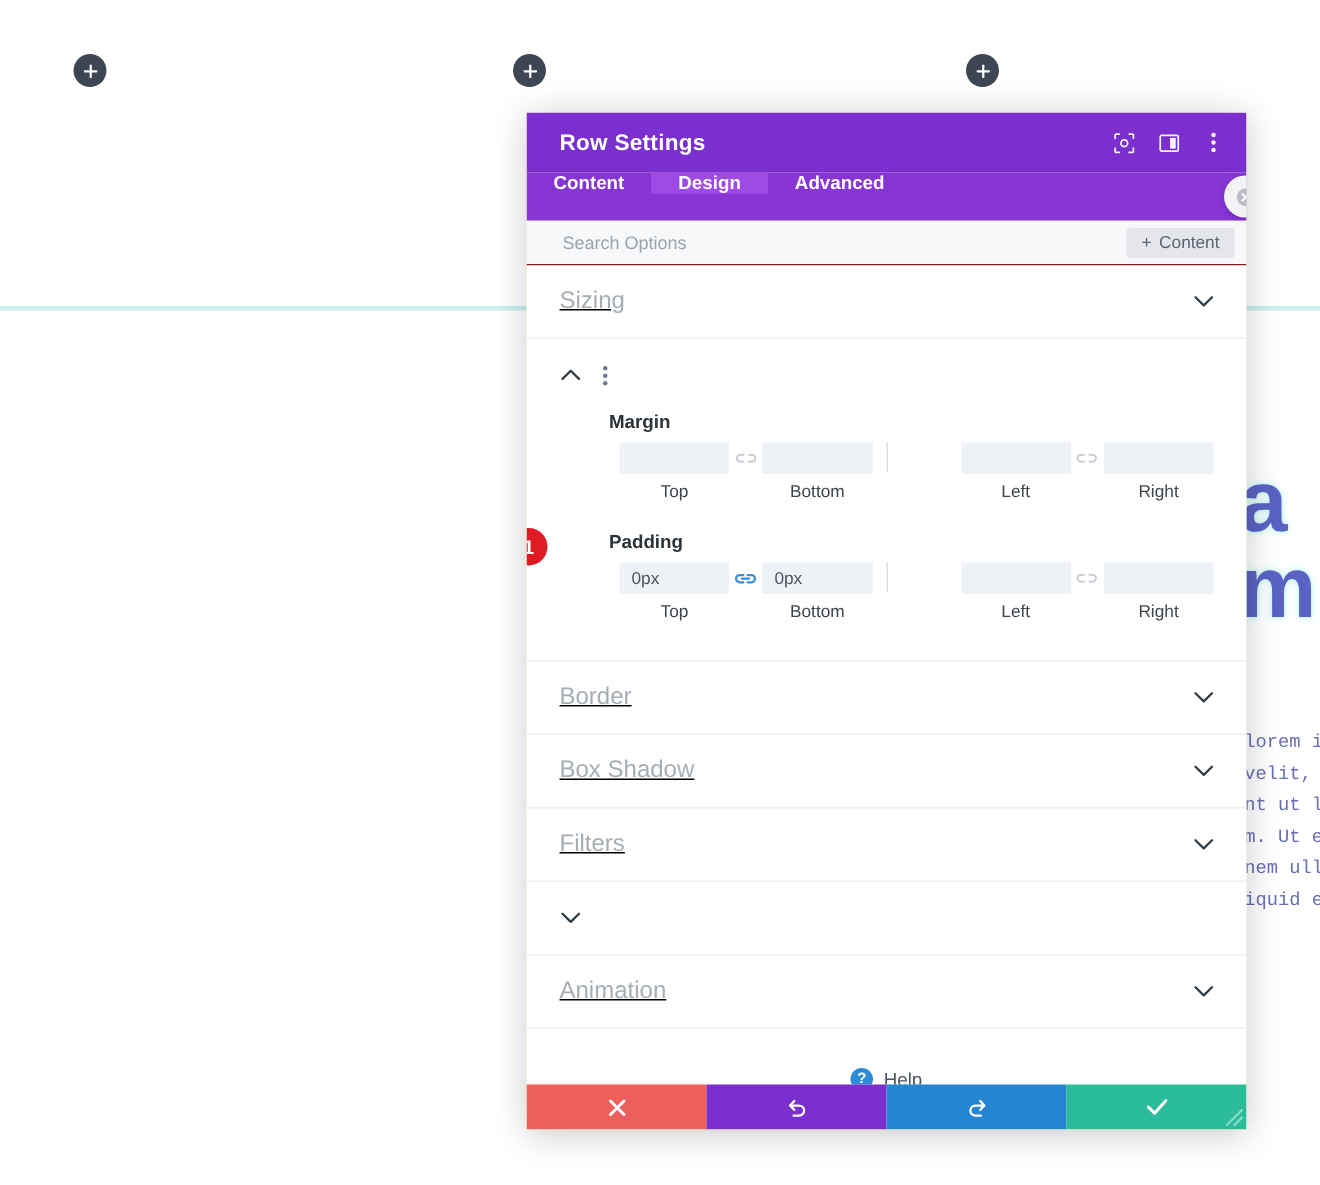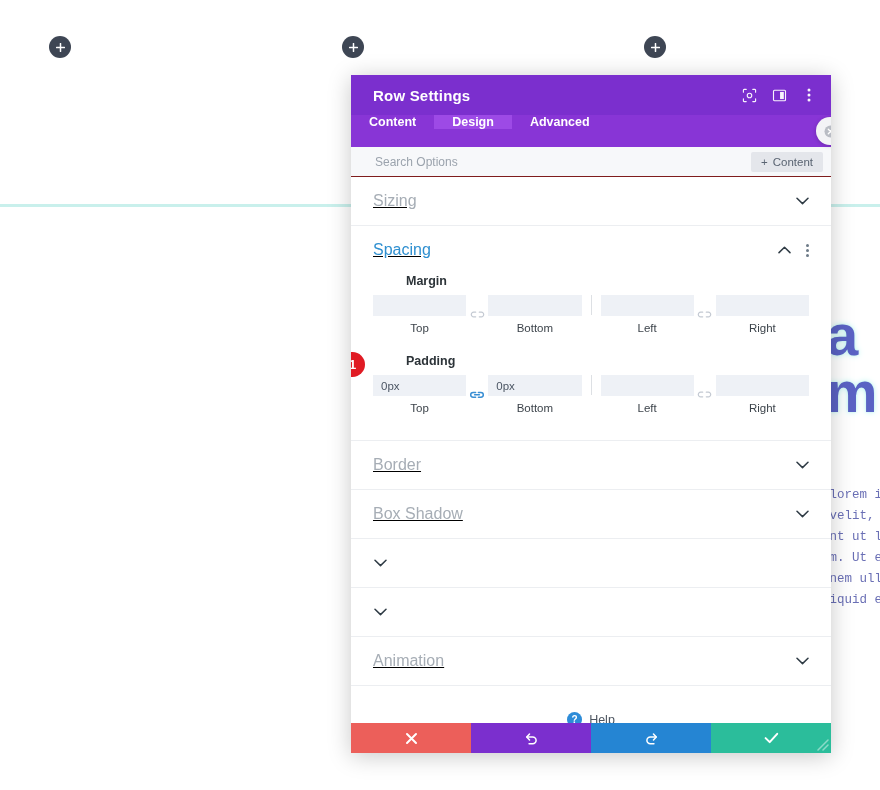--- a/index.html
+++ b/index.html
@@ -186,21 +186,21 @@
     color: #2c3338;
     margin-bottom: 7px;
     padding-left: 33px;
   }
   .field-block { position: relative; margin-bottom: 20px; }
   .field-block:last-child { margin-bottom: 4px; }
 
   .quad {
     display: flex; align-items: flex-start;
   }
-  .pair { display: flex; align-items: center; flex: 1 1 0; min-width:0; }
+  .pair { display: flex; flex: 1 1 0; min-width:0;margin-left:40px; }
   .pair-sep {
     width: 1px; background: #dde0e4;
     height: 20px; margin: 0 9px; align-self: flex-start;
   }
   .cell { flex: 1 1 0; min-width: 0; }
   .cell input {
     display: block;
     width: 100%;
     height: 21px;
     background: #eef1f6;
@@ -368,21 +368,20 @@
         <div class="chev">
           <svg width="13" height="8" viewBox="0 0 13 8">
               <path d="M1 1.2L6.5 6.6 12 1.2" stroke="#2f3b45" stroke-width="1.5" fill="none" stroke-linecap="round" stroke-linejoin="round"></path>
             </svg>
         </div>
       </div>
     </div>
 
     <div class="section open">
       <div class="section-header">
-        <div class="section-title">Spacing</div>
         <div class="chev">
           <svg width="13" height="8" viewBox="0 0 13 8">
               <path d="M1 6.6L6.5 1.2 12 6.6" stroke="#2f3b45" stroke-width="1.5" fill="none" stroke-linecap="round" stroke-linejoin="round"></path>
             </svg>
         </div>
         <div class="dots">
             <i></i>
             <i></i>
             <i></i>
           </div>
@@ -490,20 +489,21 @@
         <div class="chev">
           <svg width="13" height="8" viewBox="0 0 13 8">
               <path d="M1 1.2L6.5 6.6 12 1.2" stroke="#2f3b45" stroke-width="1.5" fill="none" stroke-linecap="round" stroke-linejoin="round"></path>
             </svg>
         </div>
       </div>
     </div>
 
     <div class="section">
       <div class="section-header">
+        <div class="section-title">Filters</div>
         <div class="chev">
           <svg width="13" height="8" viewBox="0 0 13 8">
               <path d="M1 1.2L6.5 6.6 12 1.2" stroke="#2f3b45" stroke-width="1.5" fill="none" stroke-linecap="round" stroke-linejoin="round"></path>
             </svg>
         </div>
       </div>
     </div>
 
     <div class="section">
       <div class="section-header">

